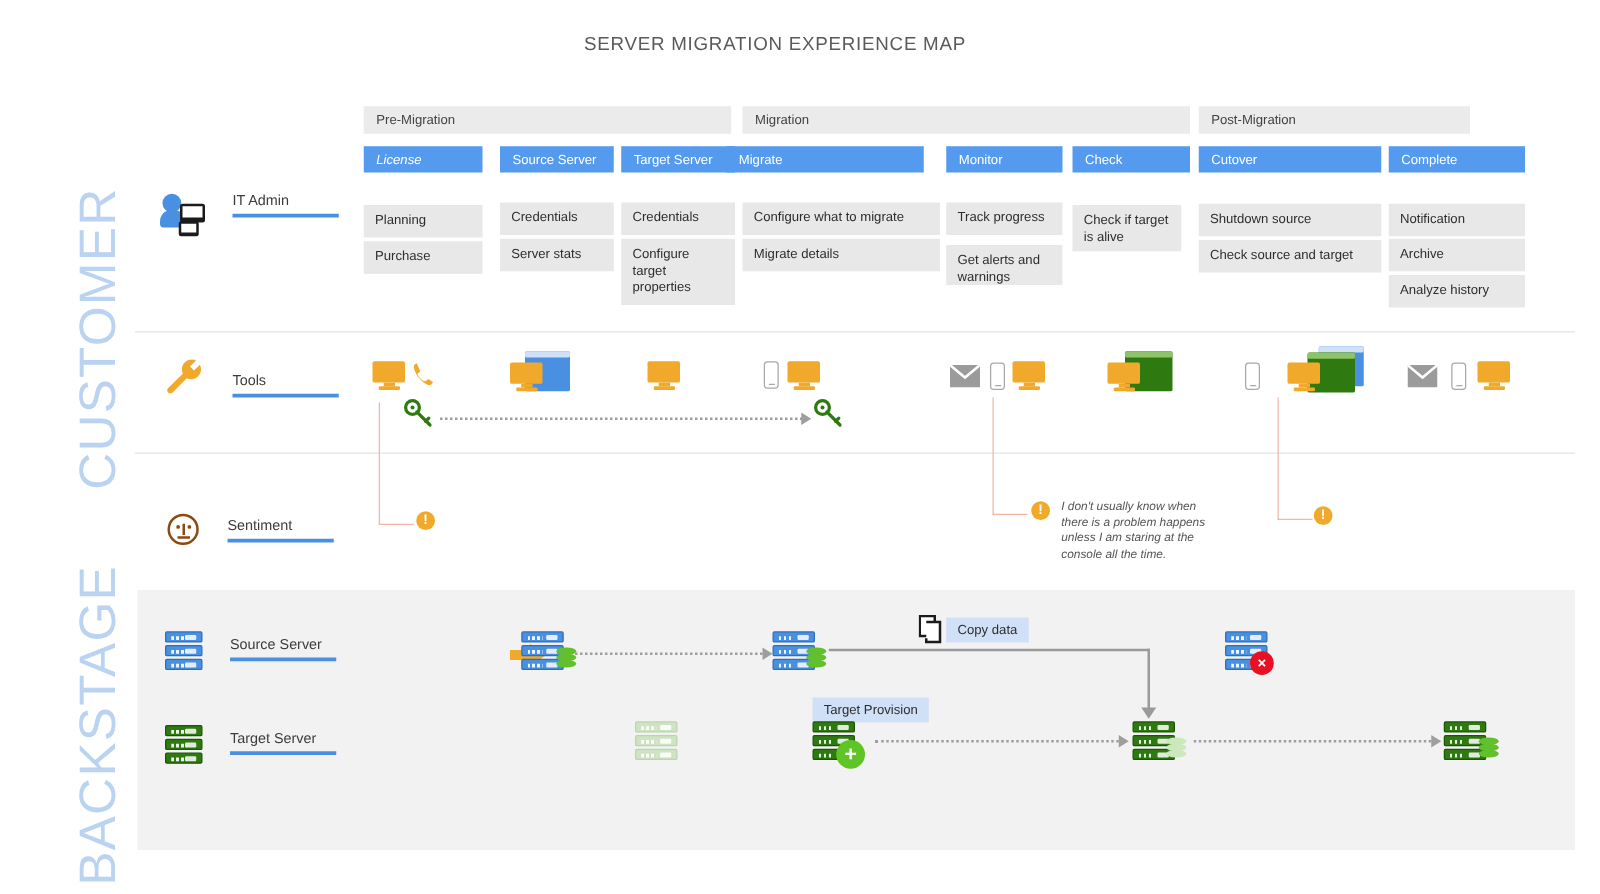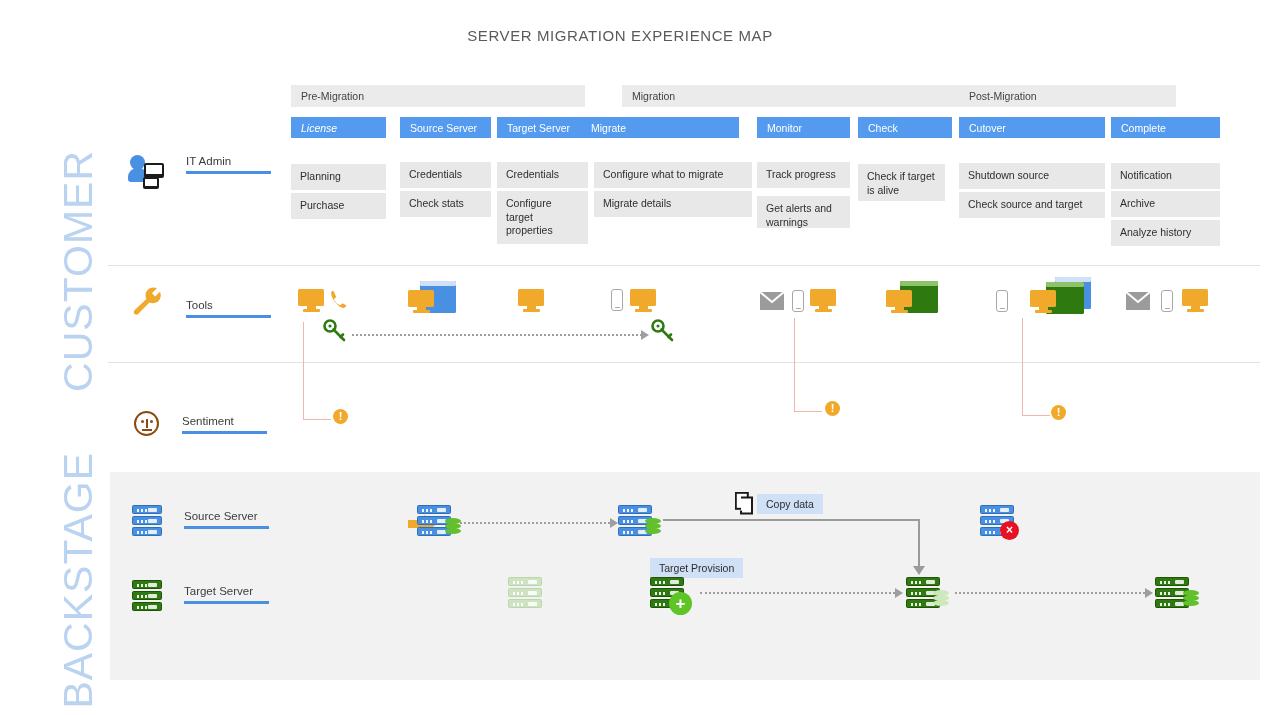--- a/index.html
+++ b/index.html
@@ -274,21 +274,21 @@
   </div>
   <div class="rl-text-wrap" style="margin-top:5px;margin-left:16px;">
     <div class="rl-title">Target Server</div>
     <div class="rl-rule"></div>
   </div>
 </div>
 
 <div class="phase-bar" style="left:291px;top:85px;width:294px;">
   <span>Pre-Migration</span>
 </div>
-<div class="phase-bar" style="left:622px;top:85px;width:358px;">
+<div class="phase-bar" style="left:594px;top:85px;width:358px;">
   <span>Migration</span>
 </div>
 <div class="phase-bar" style="left:959px;top:85px;width:217px;">
   <span>Post-Migration</span>
 </div>
 
 <div class="stage-bar" style="left:291px;top:117px;width:95px;font-style:italic;">
   <span>License</span>
 </div>
 <div class="stage-bar" style="left:400px;top:117px;width:91px;">
@@ -310,21 +310,21 @@
   <span>Cutover</span>
 </div>
 <div class="stage-bar" style="left:1111px;top:117px;width:109px;">
   <span>Complete</span>
 </div>
 
 <div class="card" style="left:291px;top:164px;width:95px;">Planning</div>
 <div class="card" style="left:291px;top:193px;width:95px;">Purchase</div>
 
 <div class="card" style="left:400px;top:162px;width:91px;">Credentials</div>
-<div class="card" style="left:400px;top:191px;width:91px;">Check stats</div>
+<div class="card" style="left:400px;top:191px;width:91px;">Server stats</div>
 
 <div class="card" style="left:497px;top:162px;width:91px;">Credentials</div>
 <div class="card" style="left:497px;top:191px;width:91px;height:53px;">Configure target properties</div>
 
 <div class="card" style="left:594px;top:162px;width:158px;">Configure what to migrate</div>
 <div class="card" style="left:594px;top:191px;width:158px;">Migrate details</div>
 
 <div class="card" style="left:757px;top:162px;width:93px;">Track progress</div>
 <div class="card" style="left:757px;top:196px;width:93px;height:32px;">Get alerts and warnings</div>
 
@@ -446,20 +446,21 @@
 <div class="sent-elbow" style="left:794px;top:411px;width:28px;"></div>
 
 <div class="sent-connector" style="left:1022px;top:318px;height:98px;"></div>
 <div class="sent-elbow" style="left:1022px;top:415px;width:28px;"></div>
 
 <div class="sentiment" style="left:333px;top:408px;width:160px;">
   <div class="sent-badge"></div>
 </div>
 <div class="sentiment" style="left:825px;top:400px;width:152px;">
   <div class="sent-badge"></div>
+  <div class="sent-text">I don't usually know when there is a problem happens unless I am staring at the console all the time.</div>
 </div>
 <div class="sentiment" style="left:1051px;top:404px;width:156px;">
   <div class="sent-badge"></div>
 </div>
 
 <div class="ic" style="left:408px;top:515px;">
   <svg width="30" height="18" viewBox="0 0 30 18">
       <path d="M0 5 L16 5 L16 0 L29 9 L16 18 L16 13 L0 13 Z" fill="#f0a92b"></path>
     </svg>
 </div>

